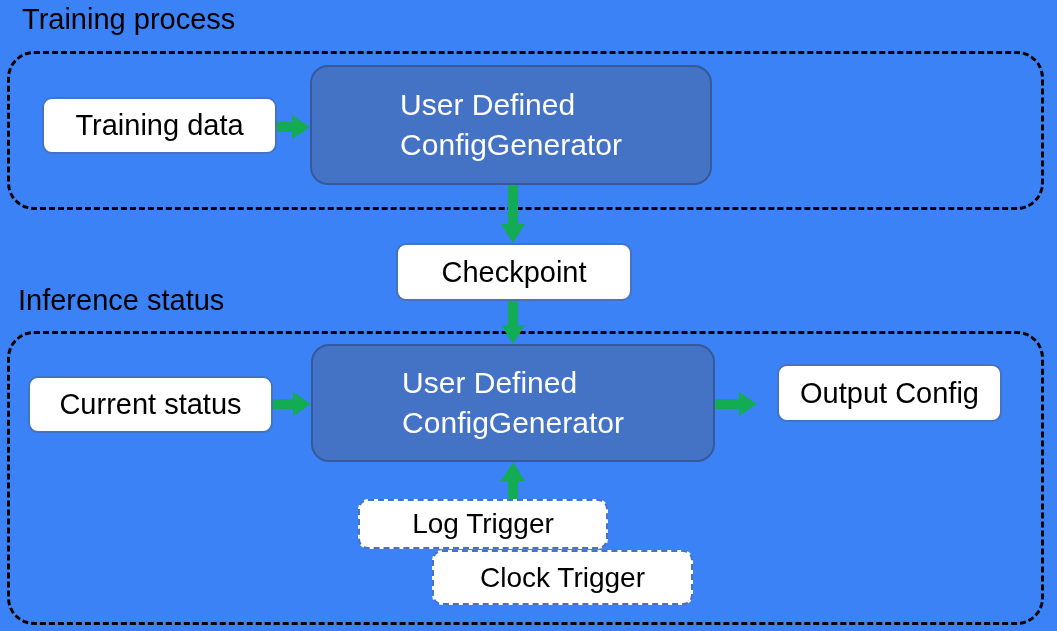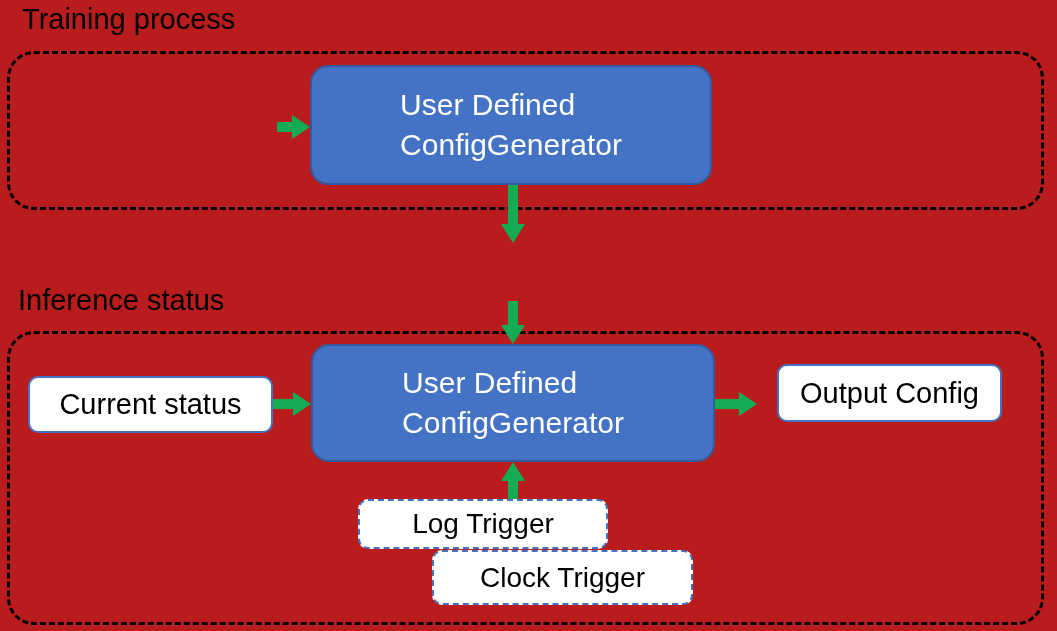--- a/index.html
+++ b/index.html
@@ -1,20 +1,20 @@
 <!DOCTYPE html>
 <html style="--generator-fill: #4472C4; --generator-border: #35599C; --box-border: #4472C4; --trigger-border: #4472C4; --arrow-green: #14AB55; --container-dash: #000000;"><head>
 <meta charset="utf-8">
 <style>
   html, body { margin: 0; padding: 0; background: #ffffff; }
   .canvas {
     position: relative;
     width: 1057px;
     height: 631px;
-    background: #b91c1c;
+    background: #3b82f6;
     font-family: "Liberation Sans", sans-serif;
     color: #000000;
     overflow: hidden;
   }
   .section-label {
     position: absolute;
     font-size: 29px;
     line-height: 34px;
     color: #000000;
     z-index: 2;
@@ -92,34 +92,36 @@
 </style>
 </head>
 <body>
 
 <div class="canvas">
 
   <div class="section-label" style="left:22px; top:2px;">Training process</div>
 
   <div class="dashed-container" style="left:7px; top:51px; width:1037px; height:159px;"></div>
 
+  <div class="box" style="left:42px; top:97px; width:235px; height:57px;">Training data</div>
 
   <div class="generator" style="left:310px; top:65px; width:402px; height:120px;">User Defined
 ConfigGenerator</div>
 
   <div class="arrow" style="left:277px; top:115px; width:33px; height:24px;">
     <div class="shaft" style="left:0; top:7px; width:16px; height:10px;"></div>
     <div class="head head-right"></div>
   </div>
 
   <div class="arrow" style="left:501px; top:185px; width:24px; height:58px;">
     <div class="shaft" style="left:7px; top:0; width:10px; height:39px;"></div>
     <div class="head head-down"></div>
   </div>
 
+  <div class="box" style="left:396px; top:243px; width:236px; height:58px;">Checkpoint</div>
 
   <div class="arrow" style="left:501px; top:301px; width:24px; height:43px;">
     <div class="shaft" style="left:7px; top:0; width:10px; height:24px;"></div>
     <div class="head head-down"></div>
   </div>
 
   <div class="section-label" style="left:18px; top:283px;">Inference status</div>
 
   <div class="dashed-container" style="left:7px; top:331px; width:1037px; height:294px;"></div>
 

